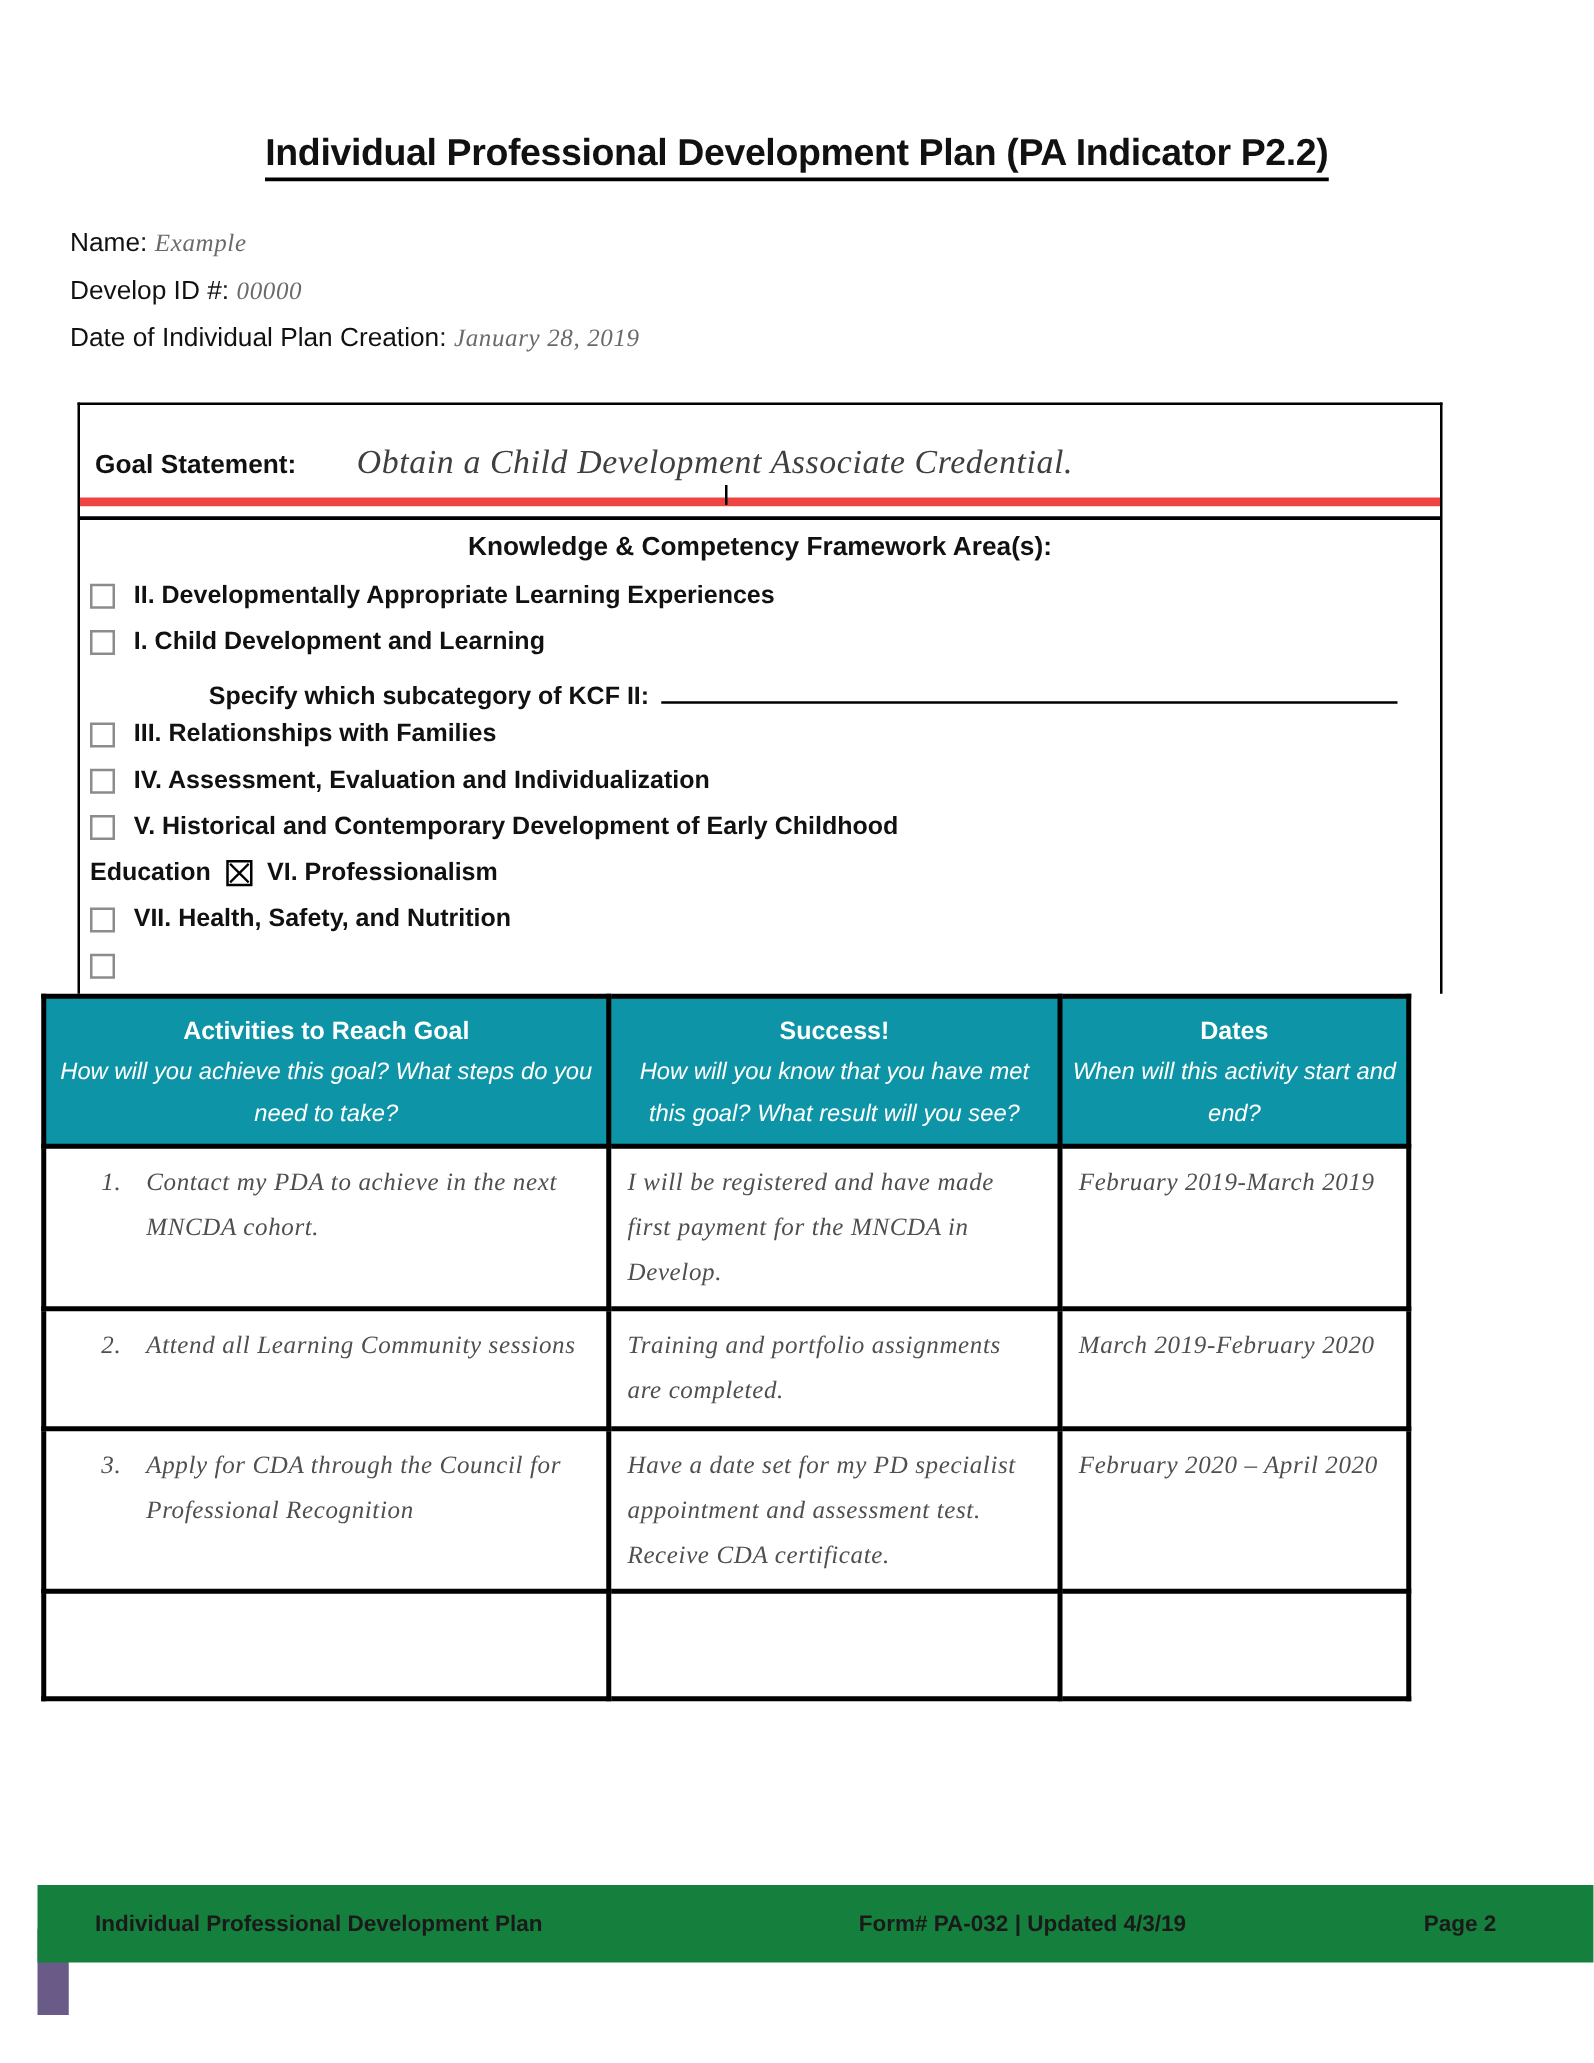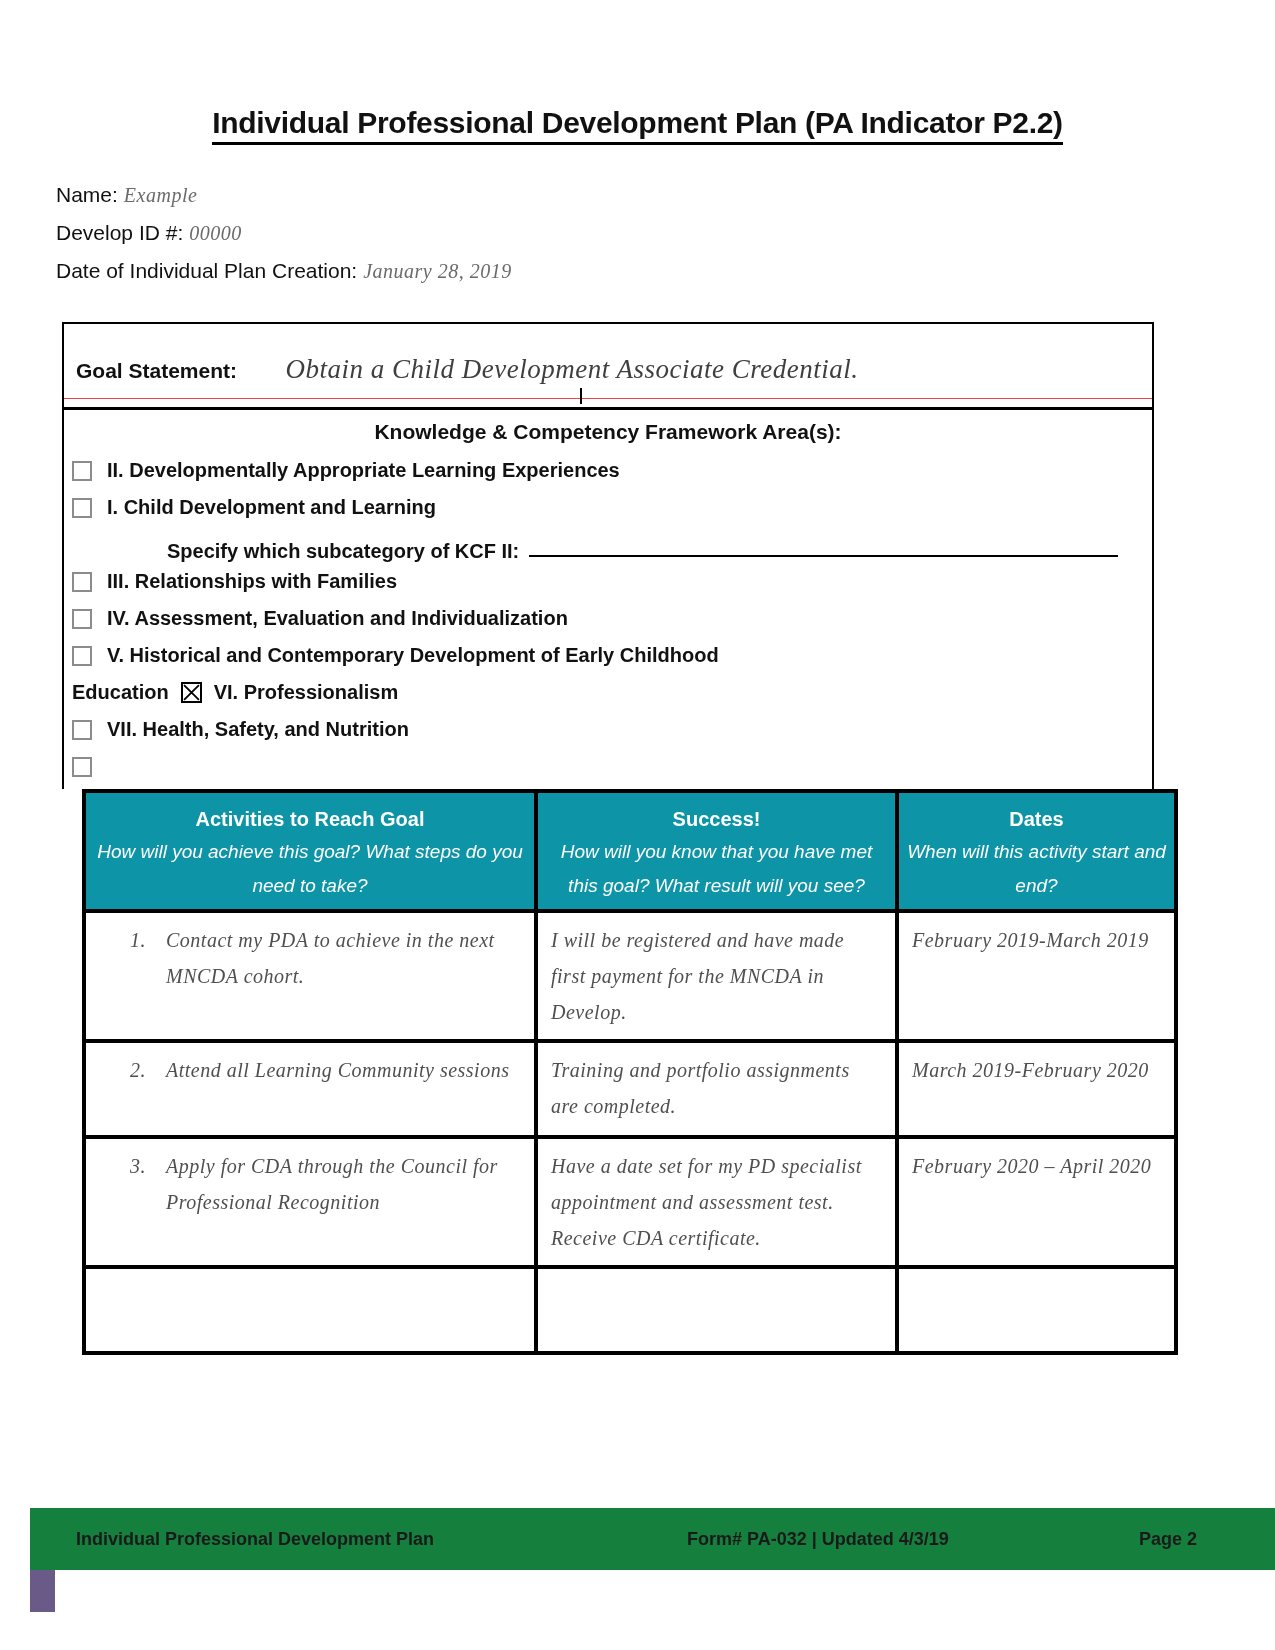--- a/index.html
+++ b/index.html
@@ -13,35 +13,35 @@
   .title span { border-bottom:3px solid #000; padding-bottom:3px; }
 
   
   .info { margin:36px 0 0 56px; font-size:21px; line-height:37px; }
   .hand { font-family:cursive; font-style:italic; letter-spacing:0.5px; }
   .info .hand { color:#6a6a6a; font-size:20px; margin-left:6px; }
 
   
   .main-box { position:relative; margin:32px 0 0 62px; width:1092px; box-sizing:border-box;
     border:2px solid #000; border-bottom:none; }
-  .goal-row { padding:30px 12px 13px 12px; border-bottom:1px solid #ef4444; white-space:nowrap; }
+  .goal-row { padding:30px 12px 13px 12px; border-bottom:7px solid #ef4444; white-space:nowrap; }
   .goal-label { font-weight:bold; font-size:21px; }
   .goal-row .hand { font-size:27px; color:#3f3f3f; margin-left:44px; }
   .stray { position:absolute; left:516px; top:64px; width:2px; height:16px; background:#000; }
   .kcf { border-top:3px solid #000; margin-top:8px; padding:6px 0 4px 0; }
   .kcf-heading { text-align:center; font-weight:bold; font-size:21px; margin:4px 0 8px; }
   .kcf-item { display:flex; align-items:center; height:37px; padding-left:8px; font-weight:bold; font-size:20px; }
   .cb { width:16px; height:16px; border:2px solid #8c8c8c; background:#fff; margin-right:15px; flex:none; }
   .cb.checked { width:17px; height:17px; border-color:#000; margin:0 12px; }
   .cb.checked svg { display:block; width:100%; height:100%; }
   .kcf-specify { display:flex; align-items:flex-end; height:37px; padding-left:103px; font-weight:bold; font-size:20px; }
   .blank-line { flex:1; border-bottom:2px solid #000; margin:0 34px 6px 10px; height:1px; }
 
   
-  table.activities { border-collapse:collapse; table-layout:fixed; margin-left:82px; width:1092px; }
+  table.activities { border-collapse:collapse; table-layout:fixed; margin-left:33px; width:1092px; }
   table.activities col.c1 { width:452px; } table.activities col.c2 { width:361px; } table.activities col.c3 { width:279px; }
   table.activities th, table.activities td { border:4px solid #000; box-sizing:border-box; }
   thead th { background:#0D94A6; color:#fff; vertical-align:top; text-align:center; padding:10px 8px 6px; }
   .th-title { font-weight:bold; font-size:20px; line-height:32px; }
   .th-sub { font-style:italic; font-size:19px; font-weight:normal; line-height:34px; }
   tbody td { vertical-align:top; padding:9px 10px; }
   tbody .hand { display:block; font-size:20px; line-height:36px; color:#4f4f4f; }
   .num-text { display:flex; }
   .num-text .num { flex:none; width:36px; margin-left:34px; }
   .num-text .a-text { flex:1; padding-right:4px; }

